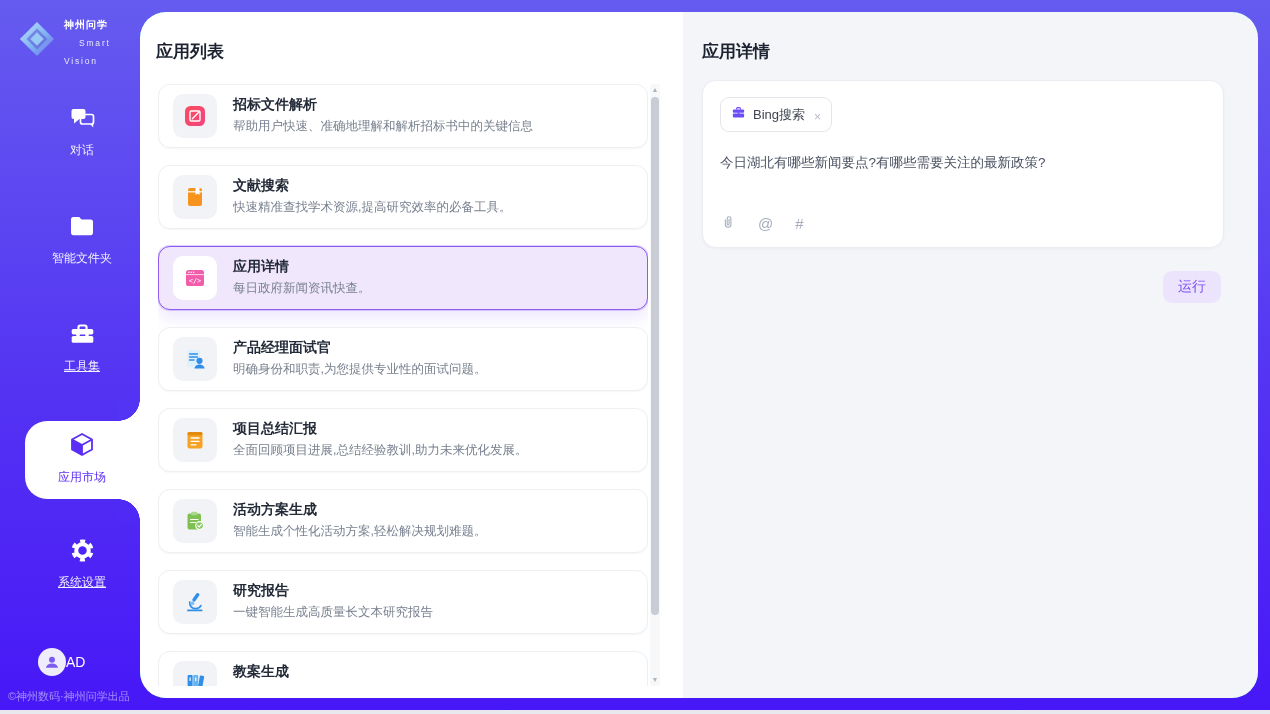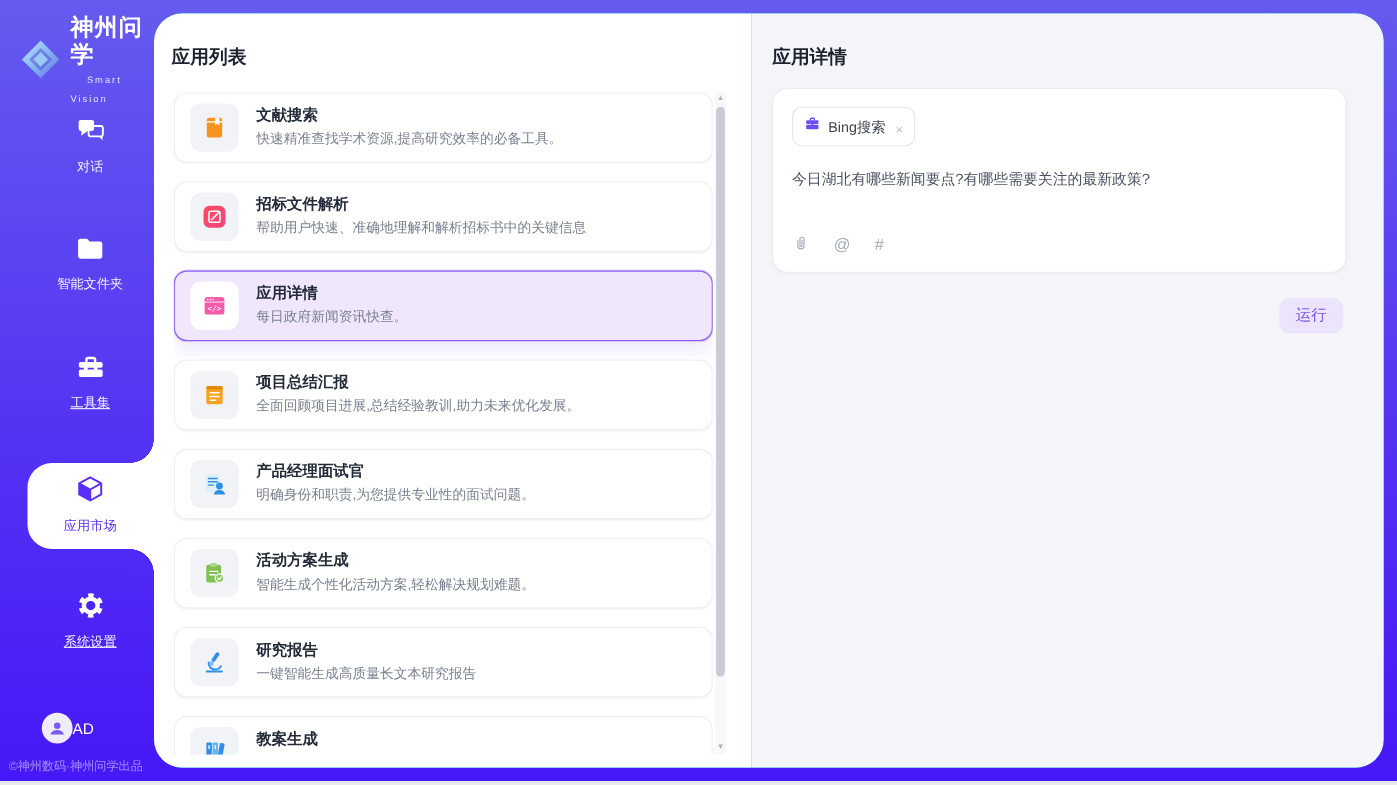--- a/index.html
+++ b/index.html
@@ -6,21 +6,21 @@
   body{
     width:1270px;height:714px;position:relative;overflow:hidden;
     font-family:"Liberation Sans","DejaVu Sans",sans-serif;
     background:linear-gradient(180deg,#655bef 0%,#5433f3 55%,#4717f7 100%);
   }
   .bottom-strip{position:absolute;left:0;right:0;bottom:0;height:4px;background:#e8e9ee;}
 
   
   .sidebar{position:absolute;left:0;top:0;bottom:4px;width:140px;color:#fff;}
   .logo{position:absolute;top:14px;left:18px;display:flex;align-items:center;gap:8px;}
-  .logo-text .cn{font-size:21px;font-weight:700;letter-spacing:1px;color:#fff;line-height:1.15;}
+  .logo-text .cn{font-size:10px;font-weight:700;letter-spacing:1px;color:#fff;line-height:1.15;}
   .logo-text .en{font-size:8.5px;letter-spacing:1.8px;color:#e8e6ff;margin-left:15px;}
   .nav-item{position:absolute;left:0;width:164px;text-align:center;cursor:pointer;}
   .nav-item .nav-icon{display:inline-block;height:30px;}
   .nav-item .nav-label{display:block;margin-top:6px;font-size:12px;color:#f2f1ff;}
   .nav-item .nav-label.underlined{text-decoration:underline;}
   .nav-item.active .nav-label{color:#5b2ef5;}
   .nav-pill{position:absolute;left:25px;right:0;top:421px;height:78px;background:#fff;border-radius:22px 0 0 22px;}
   .curve{position:absolute;right:0;width:22px;height:22px;}
   .curve.top{top:399px;background:radial-gradient(circle at 0 0,#5333f4 21.6px,#fff 22px);}
   .curve.bottom{top:499px;background:radial-gradient(circle at 0 100%,#4f29f5 21.6px,#fff 22px);}
@@ -134,91 +134,91 @@
 </div>
 
 <div class="content">
 
   <div class="panel-list">
     <div class="panel-title">应用列表</div>
     <div class="cards" id="cards">
         <div class="card">
           <span class="icon-box">
             <svg width="24" height="24" viewBox="0 0 24 24">
-              <rect x="5" y="3" width="14" height="18" rx="2" fill="#f7941e"></rect>
-              <path d="M5 6.8h14" stroke="#fff" stroke-width="1.3" opacity=".95"></path>
-              <path d="M12.5 3h4v7l-2-1.6L12.5 10z" fill="#fff"></path>
-            </svg>
-          </span>
-          <div class="card-txt">
-            <div class="card-title">文献搜索</div>
-            <div class="card-desc">快速精准查找学术资源,提高研究效率的必备工具。</div>
-          </div>
-        </div>
-        <div class="card">
-          <span class="icon-box">
-            <svg width="24" height="24" viewBox="0 0 24 24">
               <defs>
                 <linearGradient id="gp" x1="0" y1="0" x2="1" y2="1">
                   <stop offset="0" stop-color="#fb4d5e"></stop>
                   <stop offset="1" stop-color="#f2447e"></stop>
                 </linearGradient>
               </defs>
               <rect x="2" y="2" width="20" height="20" rx="5.5" fill="url(#gp)"></rect>
               <rect x="7" y="7" width="10" height="10" rx="1.3" fill="none" stroke="#fff" stroke-width="1.4"></rect>
               <path d="M9.3 14.7 15.5 8.5" stroke="#fff" stroke-width="1.4" stroke-linecap="round"></path>
               <path d="M15 8l1.6-.8-.7 1.7z" fill="#fff"></path>
             </svg>
           </span>
           <div class="card-txt">
             <div class="card-title">招标文件解析</div>
             <div class="card-desc">帮助用户快速、准确地理解和解析招标书中的关键信息</div>
           </div>
         </div>
+        <div class="card">
+          <span class="icon-box">
+            <svg width="24" height="24" viewBox="0 0 24 24">
+              <rect x="5" y="3" width="14" height="18" rx="2" fill="#f7941e"></rect>
+              <path d="M5 6.8h14" stroke="#fff" stroke-width="1.3" opacity=".95"></path>
+              <path d="M12.5 3h4v7l-2-1.6L12.5 10z" fill="#fff"></path>
+            </svg>
+          </span>
+          <div class="card-txt">
+            <div class="card-title">文献搜索</div>
+            <div class="card-desc">快速精准查找学术资源,提高研究效率的必备工具。</div>
+          </div>
+        </div>
         <div class="card selected">
           <span class="icon-box">
             <svg width="24" height="24" viewBox="0 0 24 24">
               <rect x="3" y="4" width="18" height="16" rx="2.6" fill="#f25cab"></rect>
               <path d="M3 8.6h18" stroke="#fff" stroke-width="1" opacity=".75"></path>
               <circle cx="5.8" cy="6.3" r=".75" fill="#fff"></circle>
               <circle cx="8.2" cy="6.3" r=".75" fill="#fff"></circle>
               <circle cx="10.6" cy="6.3" r=".75" fill="#fff"></circle>
               <text x="12" y="16.6" font-size="7" fill="#ffffff" text-anchor="middle" font-family="DejaVu Sans Mono, monospace">&lt;/&gt;</text>
             </svg>
           </span>
           <div class="card-txt">
             <div class="card-title">应用详情</div>
             <div class="card-desc">每日政府新闻资讯快查。</div>
           </div>
         </div>
         <div class="card">
           <span class="icon-box">
             <svg width="24" height="24" viewBox="0 0 24 24">
-              <rect x="4.5" y="4" width="15" height="16.5" rx="2" fill="#f6a325"></rect>
-              <rect x="4.5" y="4" width="15" height="3.2" rx="1.6" fill="#e08b0f"></rect>
-              <path d="M8 10h8M8 13.4h8M8 16.8h5" stroke="#fff" stroke-width="1.3" stroke-linecap="round"></path>
-            </svg>
-          </span>
-          <div class="card-txt">
-            <div class="card-title">项目总结汇报</div>
-            <div class="card-desc">全面回顾项目进展,总结经验教训,助力未来优化发展。</div>
-          </div>
-        </div>
-        <div class="card">
-          <span class="icon-box">
-            <svg width="24" height="24" viewBox="0 0 24 24">
               <rect x="4" y="3" width="13" height="17" rx="2" fill="#dff0fd"></rect>
               <path d="M6.5 7h8M6.5 10h8M6.5 13h4.5" stroke="#2f8ee8" stroke-width="1.3" stroke-linecap="round"></path>
               <circle cx="16.5" cy="13.8" r="3.1" fill="#2f8ee8"></circle>
               <path d="M11.3 21.6c.5-2.8 2.8-4.1 5.2-4.1s4.7 1.3 5.2 4.1z" fill="#2f8ee8"></path>
             </svg>
           </span>
           <div class="card-txt">
             <div class="card-title">产品经理面试官</div>
             <div class="card-desc">明确身份和职责,为您提供专业性的面试问题。</div>
+          </div>
+        </div>
+        <div class="card">
+          <span class="icon-box">
+            <svg width="24" height="24" viewBox="0 0 24 24">
+              <rect x="4.5" y="4" width="15" height="16.5" rx="2" fill="#f6a325"></rect>
+              <rect x="4.5" y="4" width="15" height="3.2" rx="1.6" fill="#e08b0f"></rect>
+              <path d="M8 10h8M8 13.4h8M8 16.8h5" stroke="#fff" stroke-width="1.3" stroke-linecap="round"></path>
+            </svg>
+          </span>
+          <div class="card-txt">
+            <div class="card-title">项目总结汇报</div>
+            <div class="card-desc">全面回顾项目进展,总结经验教训,助力未来优化发展。</div>
           </div>
         </div>
         <div class="card">
           <span class="icon-box">
             <svg width="24" height="24" viewBox="0 0 24 24">
               <rect x="4.5" y="4.5" width="13.5" height="16" rx="2" fill="#7ec152"></rect>
               <rect x="8.2" y="2.8" width="6" height="3.4" rx="1.2" fill="#a9d98a"></rect>
               <path d="M7.5 10.5h7.5M7.5 13.5h5" stroke="#fff" stroke-width="1.2" stroke-linecap="round"></path>
               <circle cx="16.6" cy="16.6" r="3.9" fill="#8bc962" stroke="#fff" stroke-width="1.2"></circle>
               <path d="M14.8 16.6l1.3 1.3 2.4-2.5" stroke="#fff" stroke-width="1.2" fill="none" stroke-linecap="round"></path>

